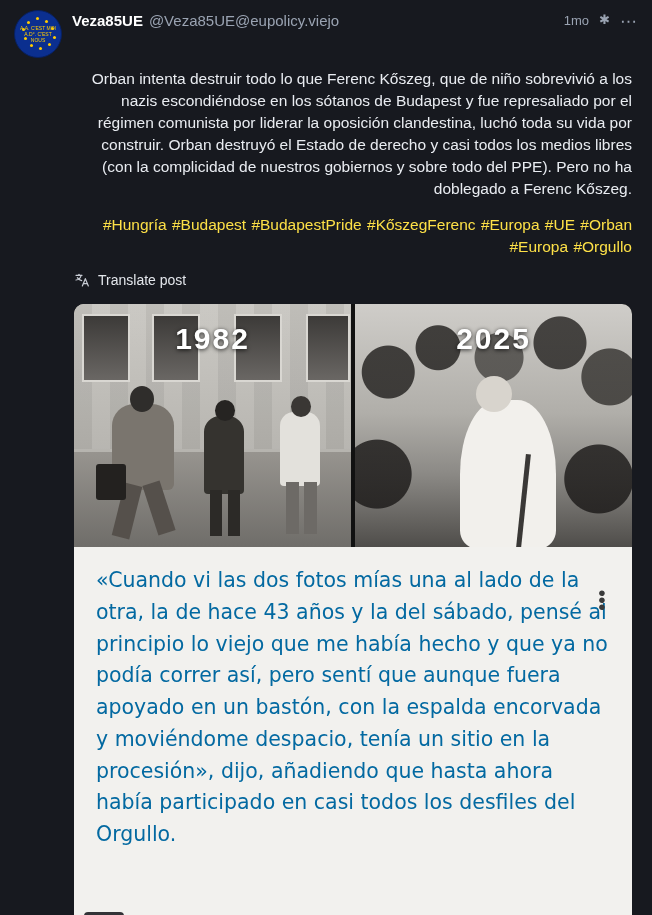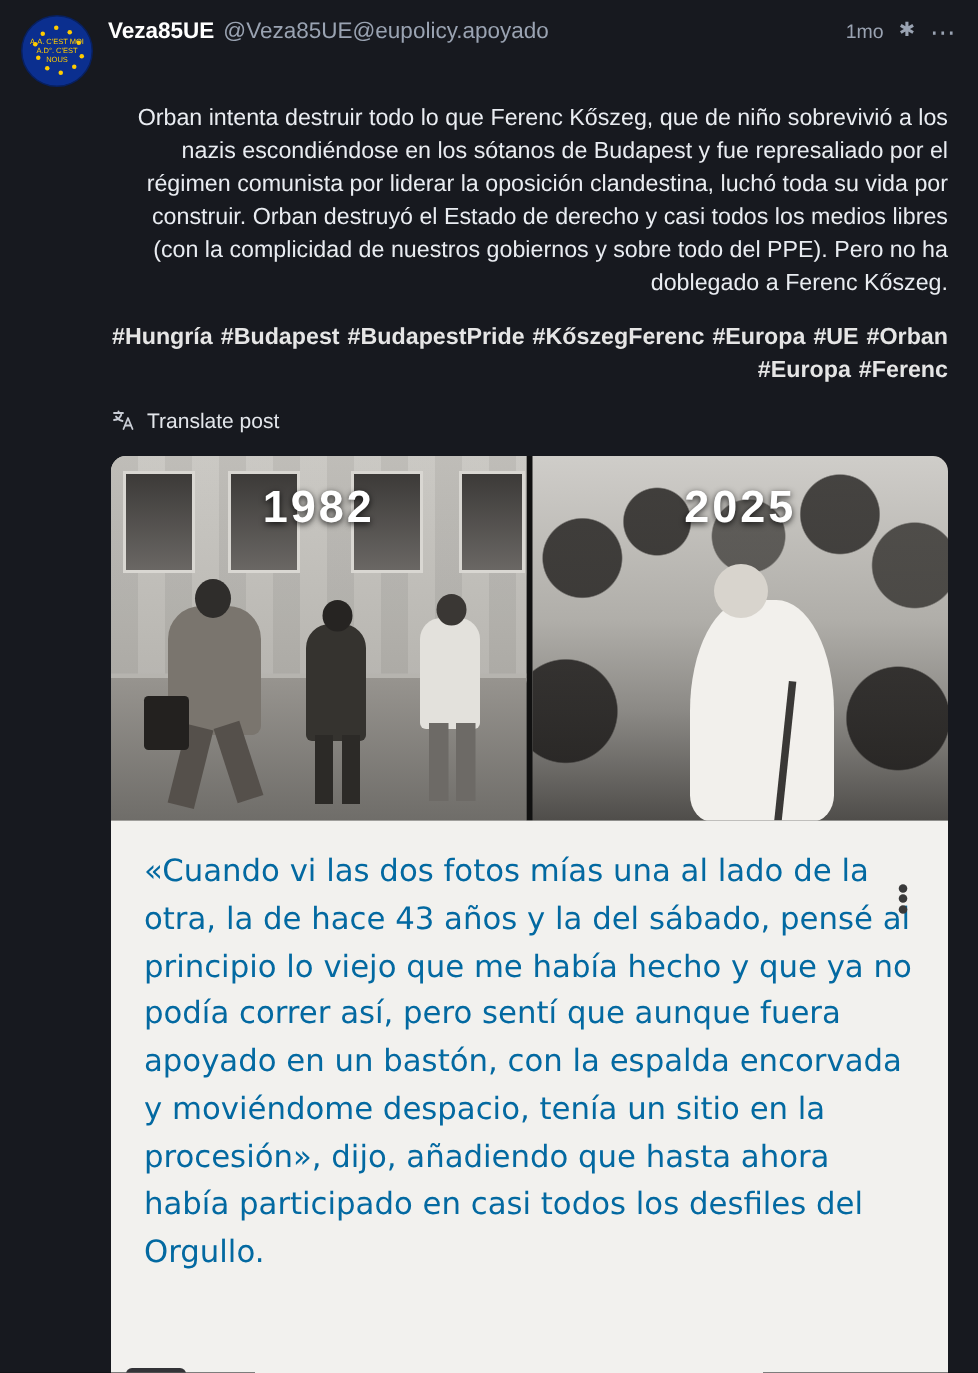--- a/index.html
+++ b/index.html
@@ -122,23 +122,22 @@
     white-space: pre-wrap;
   }
   .hashtags {
     margin-top: 14px;
     font-size: 15.5px;
     line-height: 1.42;
     color: #d98f5f;
     word-spacing: 1px;
   }
   .hashtags .tag {
-    color: #e5e5e5;
+    color: #fde047;
     text-decoration: none;
-    font-weight: bold;
   }
 
   .translate-row {
     margin-top: 14px;
     display: flex;
     align-items: center;
     gap: 8px;
   }
   .translate-icon {
     width: 16px;
@@ -321,21 +320,21 @@
         <div class="star" style="left:9px;top:27px;"></div>
         <div class="star" style="left:3px;top:20px;"></div>
         <div class="star" style="left:1px;top:11px;"></div>
         <div class="star" style="left:6px;top:4px;"></div>
       </div>
       <div class="ctr">A.A. C'EST MOI A.D°. C'EST NOUS</div>
     </div>
 
     <div class="header-text">
       <span class="display-name">Veza85UE</span>
-      <span class="handle">@Veza85UE@eupolicy.apoyado</span>
+      <span class="handle">@Veza85UE@eupolicy.viejo</span>
     </div>
 
     <div class="header-right">
       <span class="timestamp">1mo</span>
       <span class="star-icon">✱</span>
       <span class="more-icon">⋯</span>
     </div>
   </div>
 
   <div class="post-body">
@@ -343,21 +342,21 @@
 
     <div class="hashtags">
       <a class="tag" href="#">#Hungría</a>
       <a class="tag" href="#">#Budapest</a>
       <a class="tag" href="#">#BudapestPride</a>
       <a class="tag" href="#">#KőszegFerenc</a>
       <a class="tag" href="#">#Europa</a>
       <a class="tag" href="#">#UE</a>
       <a class="tag" href="#">#Orban</a>
       <a class="tag" href="#">#Europa</a>
-      <a class="tag" href="#">#Ferenc</a>
+      <a class="tag" href="#">#Orgullo</a>
     </div>
 
     <div class="translate-row">
       <span class="translate-icon">
         <svg viewBox="0 0 24 24" width="16" height="16" fill="none" stroke="#c8ccd4" stroke-width="1.8" stroke-linecap="round" stroke-linejoin="round">
           <path d="M3 5h9"></path>
           <path d="M7.5 3.5v1.5"></path>
           <path d="M10.5 5c0 4-3.5 7-7.5 7"></path>
           <path d="M5 8.5c1.5 2.5 4 4 6.5 4.5"></path>
           <path d="M12.5 21l4.5-11 4.5 11"></path>

